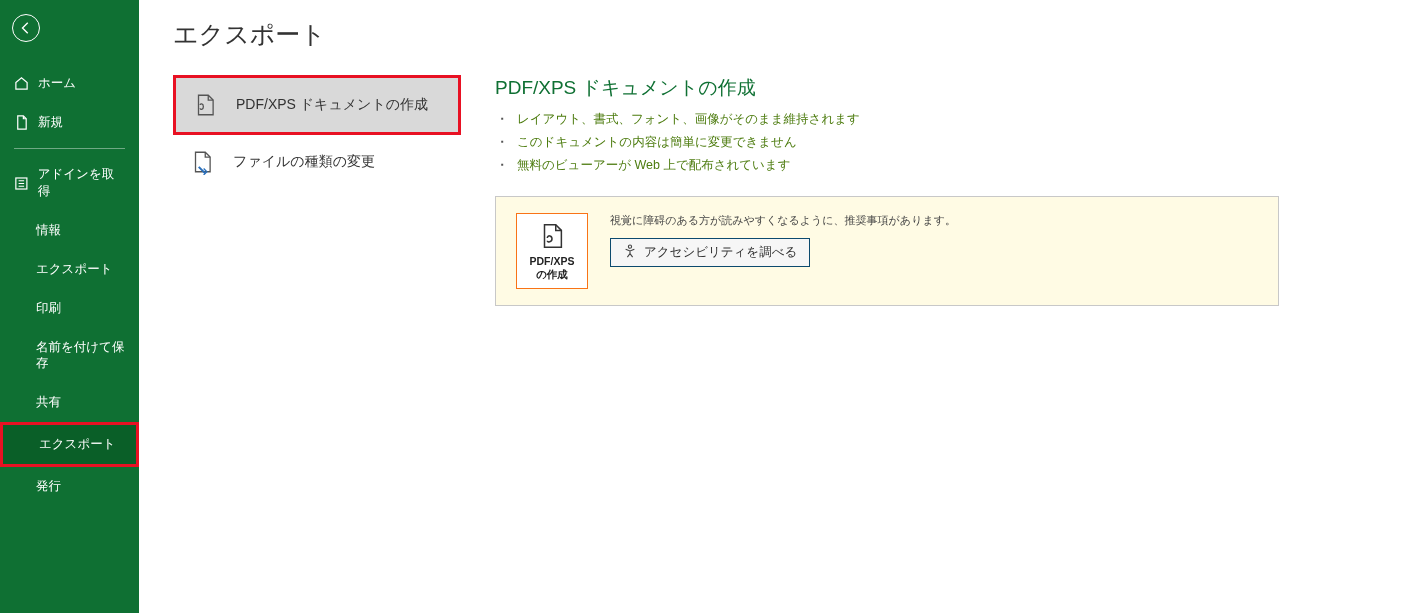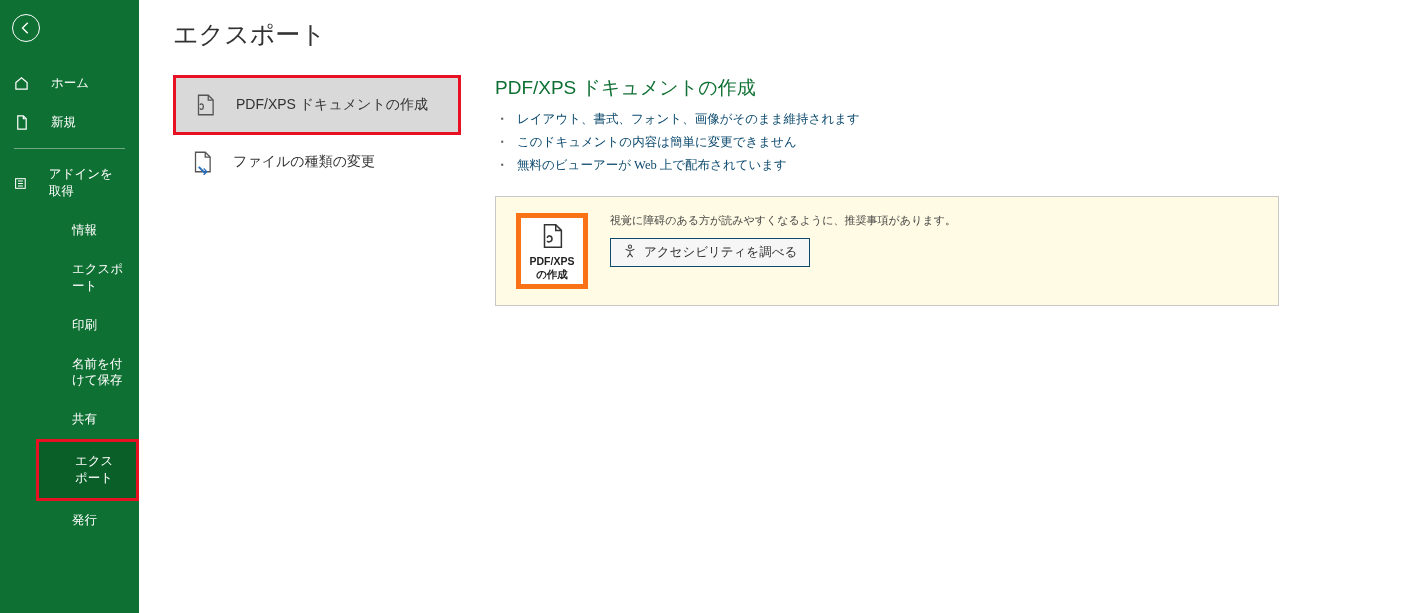--- a/index.html
+++ b/index.html
@@ -30,25 +30,25 @@
   border-radius: 50%;
   display: flex;
   align-items: center;
   justify-content: center;
   cursor: pointer;
 }
 .sidebar-item {
   padding: 11px 14px;
   display: flex;
   align-items: center;
-  gap: 22px;
-  cursor: pointer;
-  font-size: 12.5px;
-}
-.sidebar-item.sub { padding-left: 36px; margin-left: 36px; }
+  gap: 9px;
+  cursor: pointer;
+  font-size: 12.5px;
+}
+.sidebar-item.sub { padding-left: 36px; }
 .sidebar-divider {
   margin: 6px 14px;
   border-top: 1px solid rgba(255,255,255,0.4);
 }
 .sidebar-item.selected {
   background: #0a5f28;
 }
 .sidebar-item.highlighted {
   border: 3px solid #e81123;
 }
@@ -95,22 +95,21 @@
 }
 .detail-list {
   list-style: none;
   margin-bottom: 22px;
 }
 .detail-list li {
   position: relative;
   padding-left: 22px;
   margin-bottom: 6px;
   font-size: 12.5px;
-  color: #0c4a6e;
-  font-family: Liberation Serif, serif;
+  color: #4d7c0f;
 }
 .detail-list li::before {
   content: "▪";
   position: absolute;
   left: 6px;
   color: #555;
   font-size: 8px;
   top: 3px;
 }
 
@@ -118,21 +117,21 @@
   background: #fffbe4;
   border: 1px solid #c8c8c8;
   padding: 16px 20px;
   display: flex;
   gap: 22px;
   align-items: flex-start;
   width: 784px;
 }
 .create-btn {
   background: #fff;
-  border: 5px solid #f97316;
+  border: 1px solid #f97316;
   width: 72px;
   height: 76px;
   display: flex;
   flex-direction: column;
   align-items: center;
   justify-content: center;
   text-align: center;
   font-size: 10.5px;
   font-weight: 600;
   color: #222;

